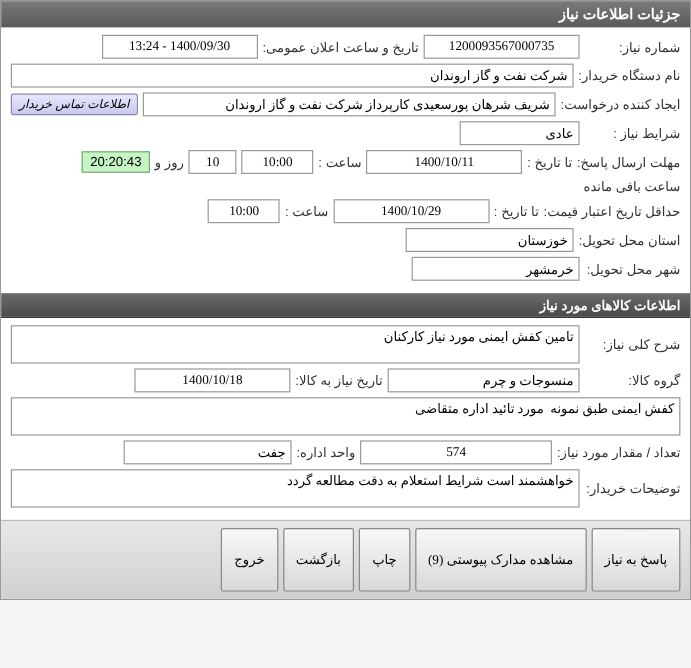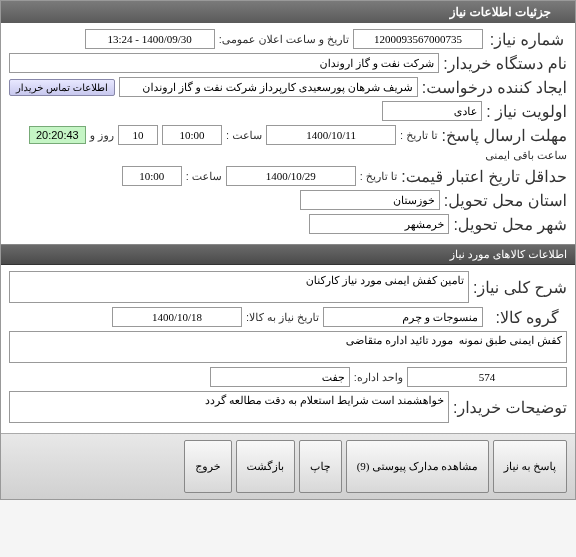--- a/index.html
+++ b/index.html
@@ -10,51 +10,51 @@
       direction: rtl;
       width: 576px;
     }
     .window {
       background: #fff;
       border: 1px solid #999;
     }
     .title-bar {
       background: linear-gradient(to bottom, #7a7a7a, #5a5a5a);
       color: #fff;
-      padding: 4px 24px;
+      padding: 4px 8px;
       font-size: 12px;
       font-weight: bold;
     }
     .section-header {
       background: linear-gradient(to bottom, #6a6a6a, #4a4a4a);
       color: #fff;
       padding: 3px 8px;
       font-size: 11px;
-      font-weight: normal;
+      font-weight: bold;
       border-top: 1px solid #888;
       border-bottom: 1px solid #333;
     }
     .content {
       padding: 6px 8px;
       background: #fff;
       position: relative;
     }
     .row {
       display: flex;
       align-items: center;
       margin-bottom: 4px;
       gap: 4px;
       flex-wrap: wrap;
     }
     .label {
       color: #333;
       white-space: nowrap;
-      font-size: 16px;
+      font-size: 11px;
       min-width: 80px;
-      text-align: center;
+      text-align: right;
     }
     .label-sm {
       color: #333;
       white-space: nowrap;
       font-size: 11px;
     }
     .field {
       background: #fff;
       border: 1px solid #999;
       padding: 2px 4px;
@@ -84,20 +84,21 @@
       padding: 2px 6px;
       font-size: 11px;
     }
     .btn-link {
       background: linear-gradient(to bottom, #e8e8ff, #c8c8ee);
       border: 1px solid #88a;
       padding: 2px 6px;
       font-size: 10px;
       cursor: pointer;
       border-radius: 2px;
+      font-style: italic;
     }
     .footer {
       background: linear-gradient(to bottom, #e8e8e8, #d0d0d0);
       padding: 6px 8px;
       display: flex;
       gap: 4px;
       border-top: 1px solid #aaa;
       justify-content: flex-start;
     }
     .btn {
@@ -129,34 +130,34 @@
       <input class="field field-wide" readonly="" value="شرکت نفت و گاز اروندان" style="">
     </div>
 
     <div class="row">
       <span class="label">ایجاد کننده درخواست:</span>
       <input class="field field-wide" readonly="" value="شریف شرهان پورسعیدی کارپرداز شرکت نفت و گاز اروندان" style="">
       <button class="btn-link">اطلاعات تماس خریدار</button>
     </div>
 
     <div class="row">
-      <span class="label">اولویت نیاز :</span>
+      <span class="label">شرایط نیاز :</span>
       <input class="field" style="width: 100px; text-align: right;" readonly="" value="عادی">
     </div>
 
     <div class="row">
       <span class="label">مهلت ارسال پاسخ:</span>
       <span class="label-sm">تا تاریخ :</span>
       <input class="field field-med" readonly="" value="1400/10/11" style="">
       <span class="label-sm">ساعت :</span>
       <input class="field field-sm" readonly="" value="10:00" style="">
       <input class="field field-xs" readonly="" value="10" style="">
       <span class="label-sm">روز و</span>
       <span class="highlight">20:20:43</span>
-      <span class="label-sm">ساعت باقی ایمنی</span>
+      <span class="label-sm">ساعت باقی مانده</span>
     </div>
 
     <div class="row">
       <span class="label">حداقل تاریخ اعتبار قیمت:</span>
       <span class="label-sm">تا تاریخ :</span>
       <input class="field field-med" readonly="" value="1400/10/29" style="">
       <span class="label-sm">ساعت :</span>
       <input class="field field-sm" readonly="" value="10:00" style="">
     </div>
 
@@ -184,20 +185,21 @@
       <input class="field" style="width: 160px; text-align: right;" readonly="" value="منسوجات و چرم">
       <span class="label-sm">تاریخ نیاز به کالا:</span>
       <input class="field field-med" readonly="" value="1400/10/18" style="">
     </div>
 
     <div class="row">
       <textarea class="textarea" readonly="" style="">کفش ایمنی طبق نمونه  مورد تائید اداره متقاضی</textarea>
     </div>
 
     <div class="row">
+      <span class="label">تعداد / مقدار مورد نیاز:</span>
       <input class="field" style="width: 160px;" readonly="" value="574">
       <span class="label-sm">واحد اداره:</span>
       <input class="field" style="width: 140px; text-align: right;" readonly="" value="جفت">
     </div>
 
     <div class="row">
       <span class="label">توضیحات خریدار:</span>
       <textarea class="textarea" readonly="" style="">خواهشمند است شرایط استعلام به دقت مطالعه گردد</textarea>
     </div>
   </div>

